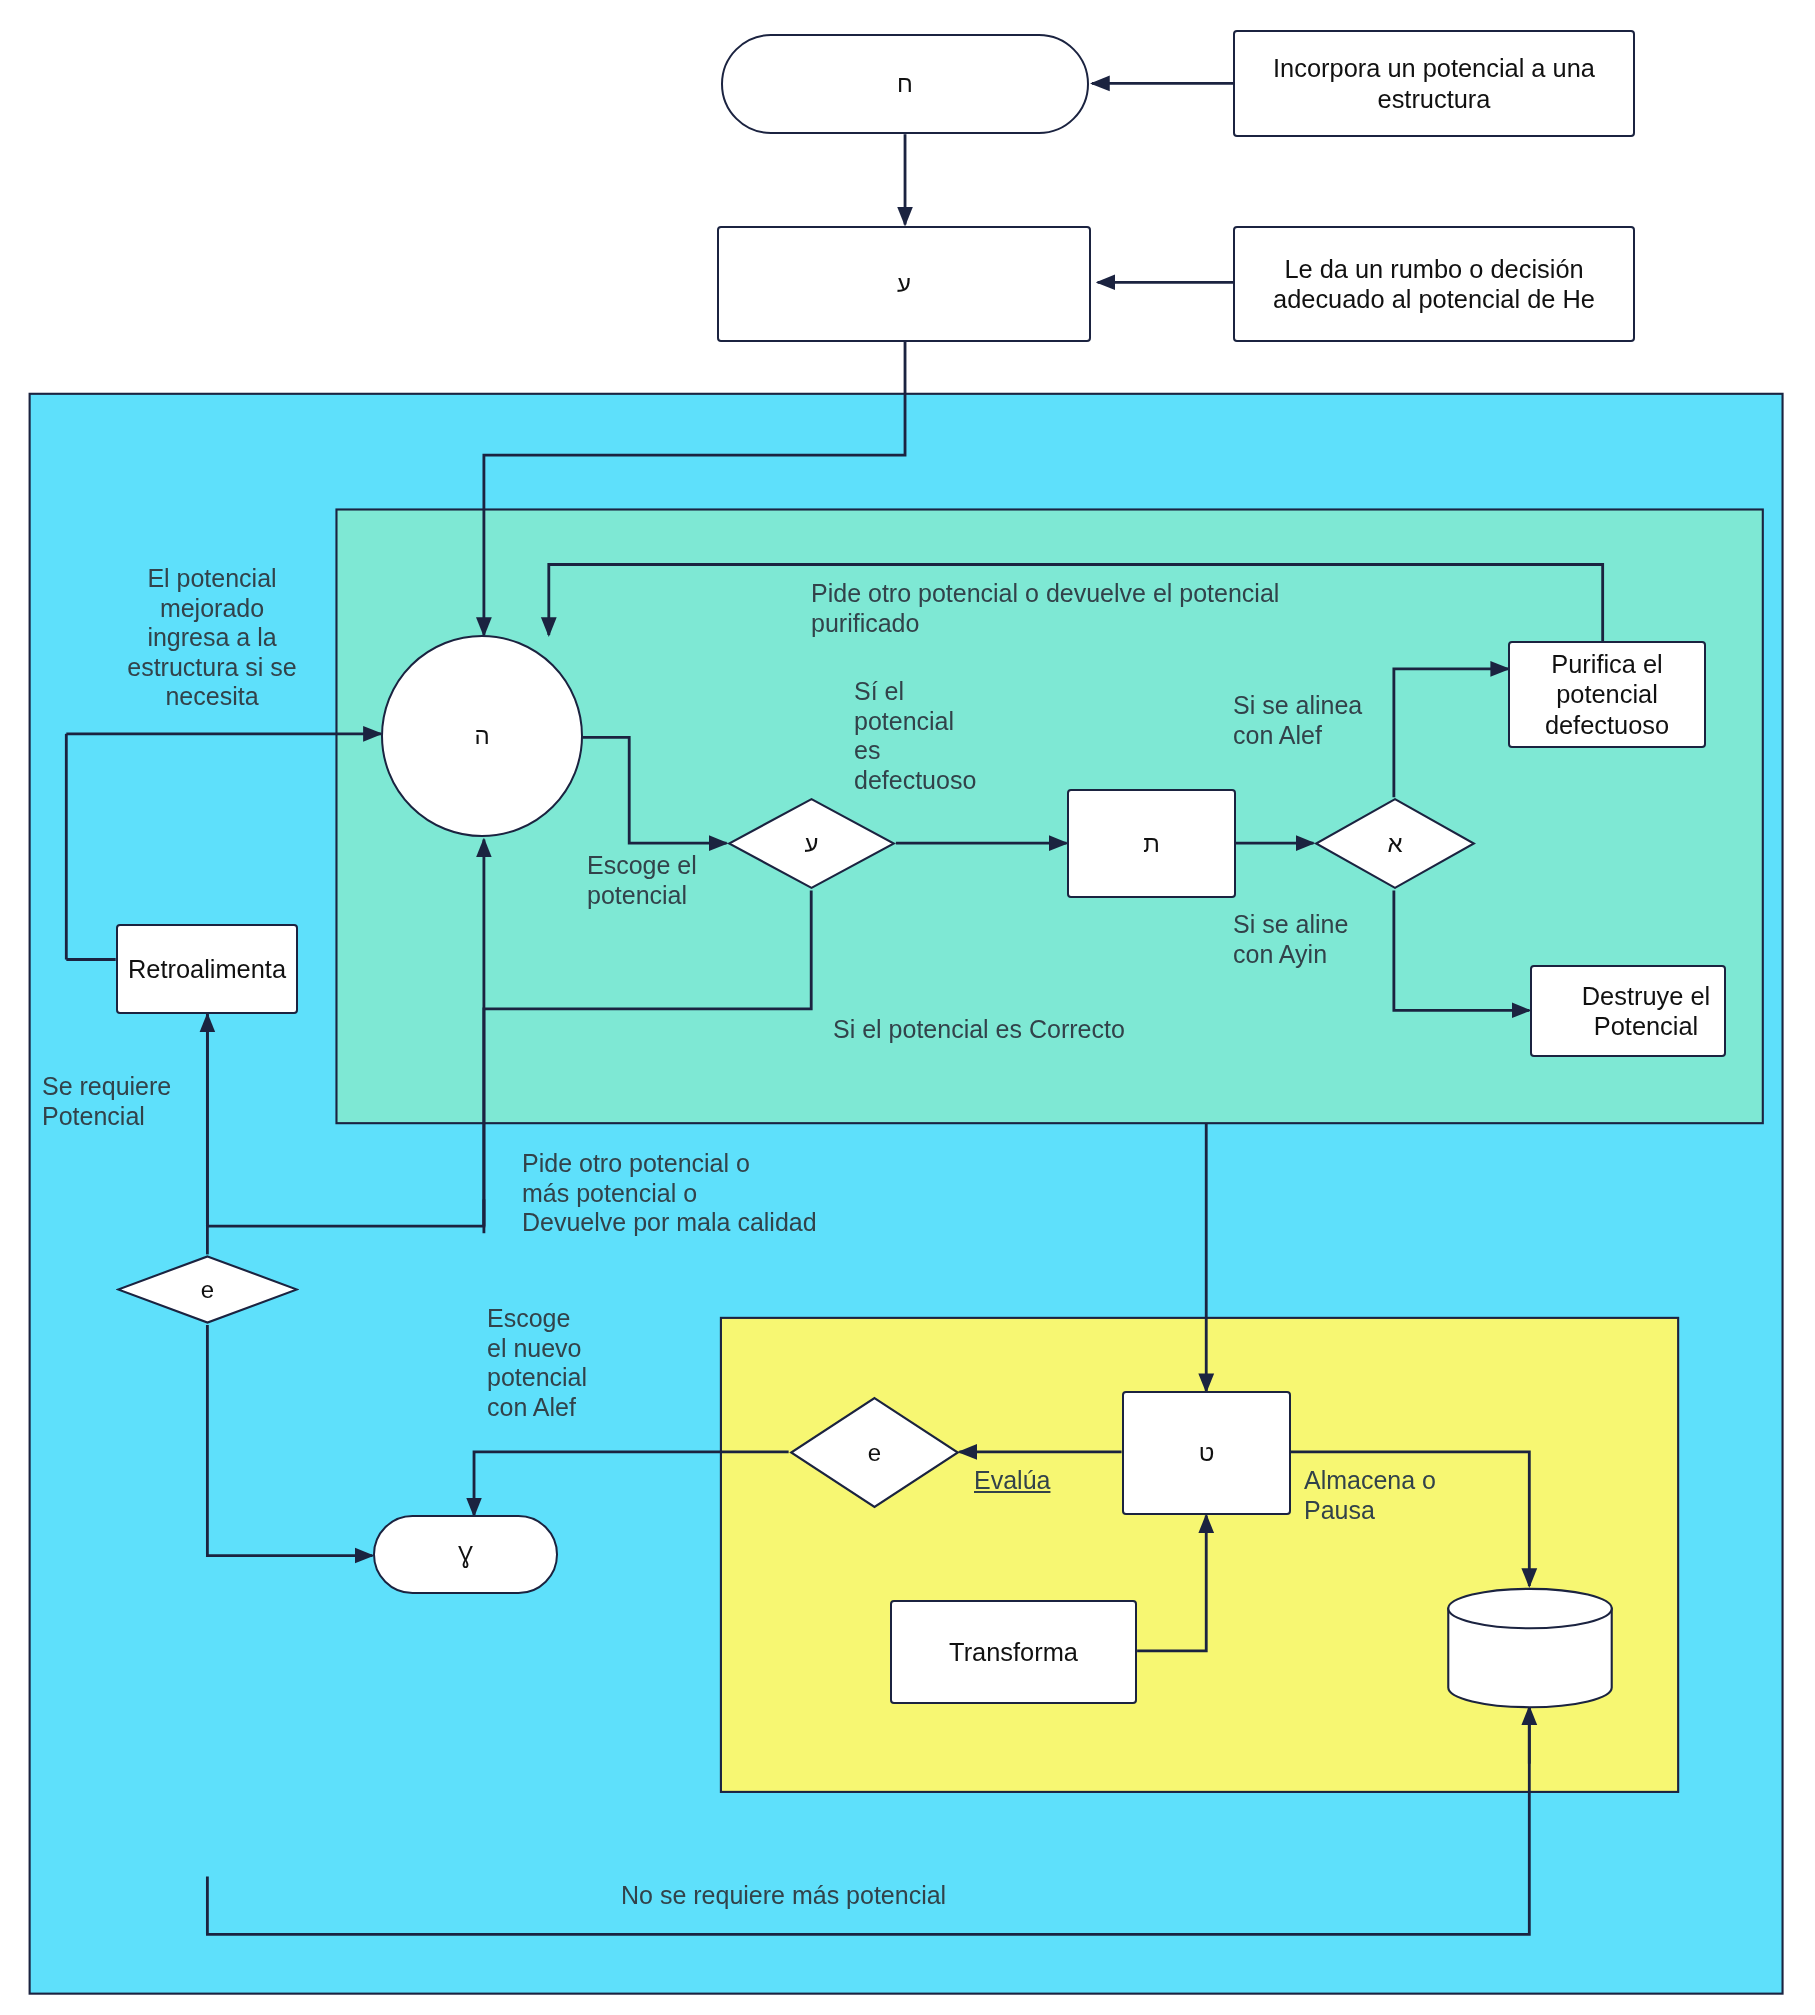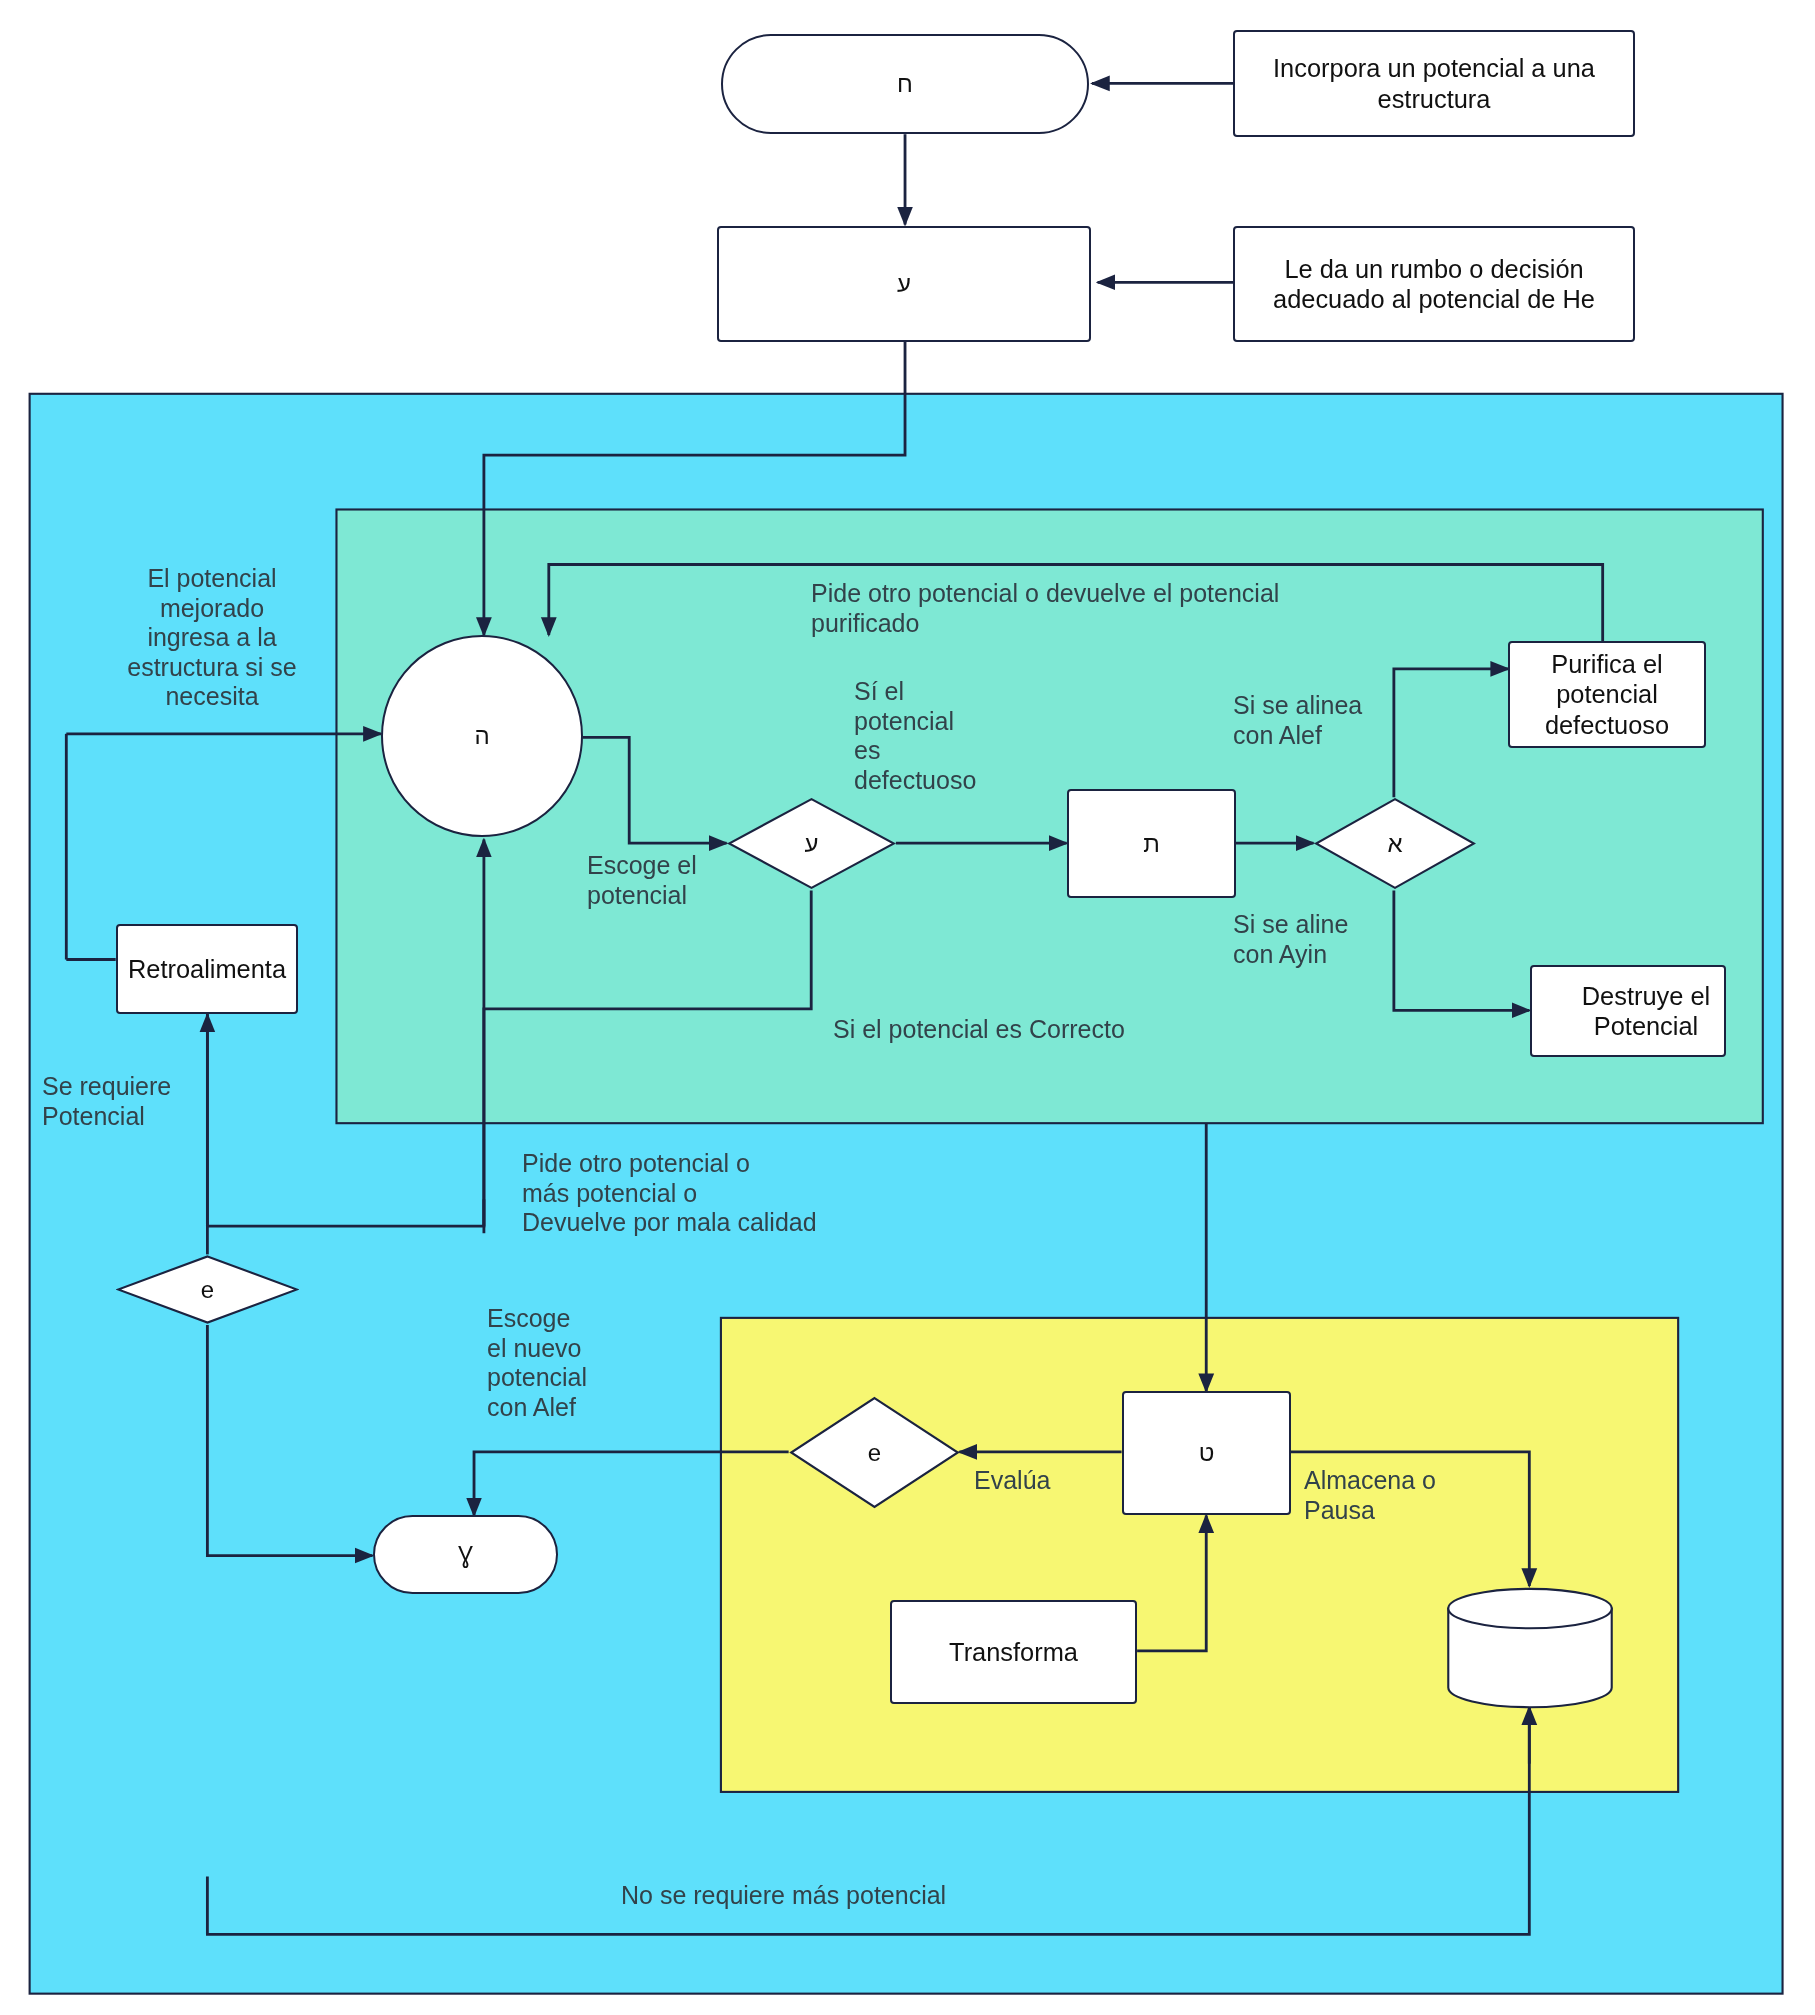--- a/index.html
+++ b/index.html
@@ -197,21 +197,21 @@
 
   <div class="txt" style="left:522px;top:1149px;width:395px;font-size:25px;white-space:pre-line;">Pide otro potencial o
 más potencial o
 Devuelve por mala calidad</div>
 
   <div class="txt" style="left:487px;top:1304px;width:176px;font-size:25px;white-space:pre-line;">Escoge
 el nuevo
 potencial
 con Alef</div>
 
-  <div class="txt" style="left:974px;top:1466px;width:127px;font-size:25px;">Evalúa</div>
+  <div class="txt" style="left:974px;top:1466px;width:127px;font-size:25px;text-decoration:underline;">Evalúa</div>
 
   <div class="txt" style="left:1304px;top:1466px;width:183px;font-size:25px;white-space:pre-line;">Almacena o
 Pausa</div>
 
   <div class="txt" style="left:621px;top:1881px;width:522px;font-size:25px;">No se requiere más potencial</div>
 
 </div>
 
 
 </body></html>

